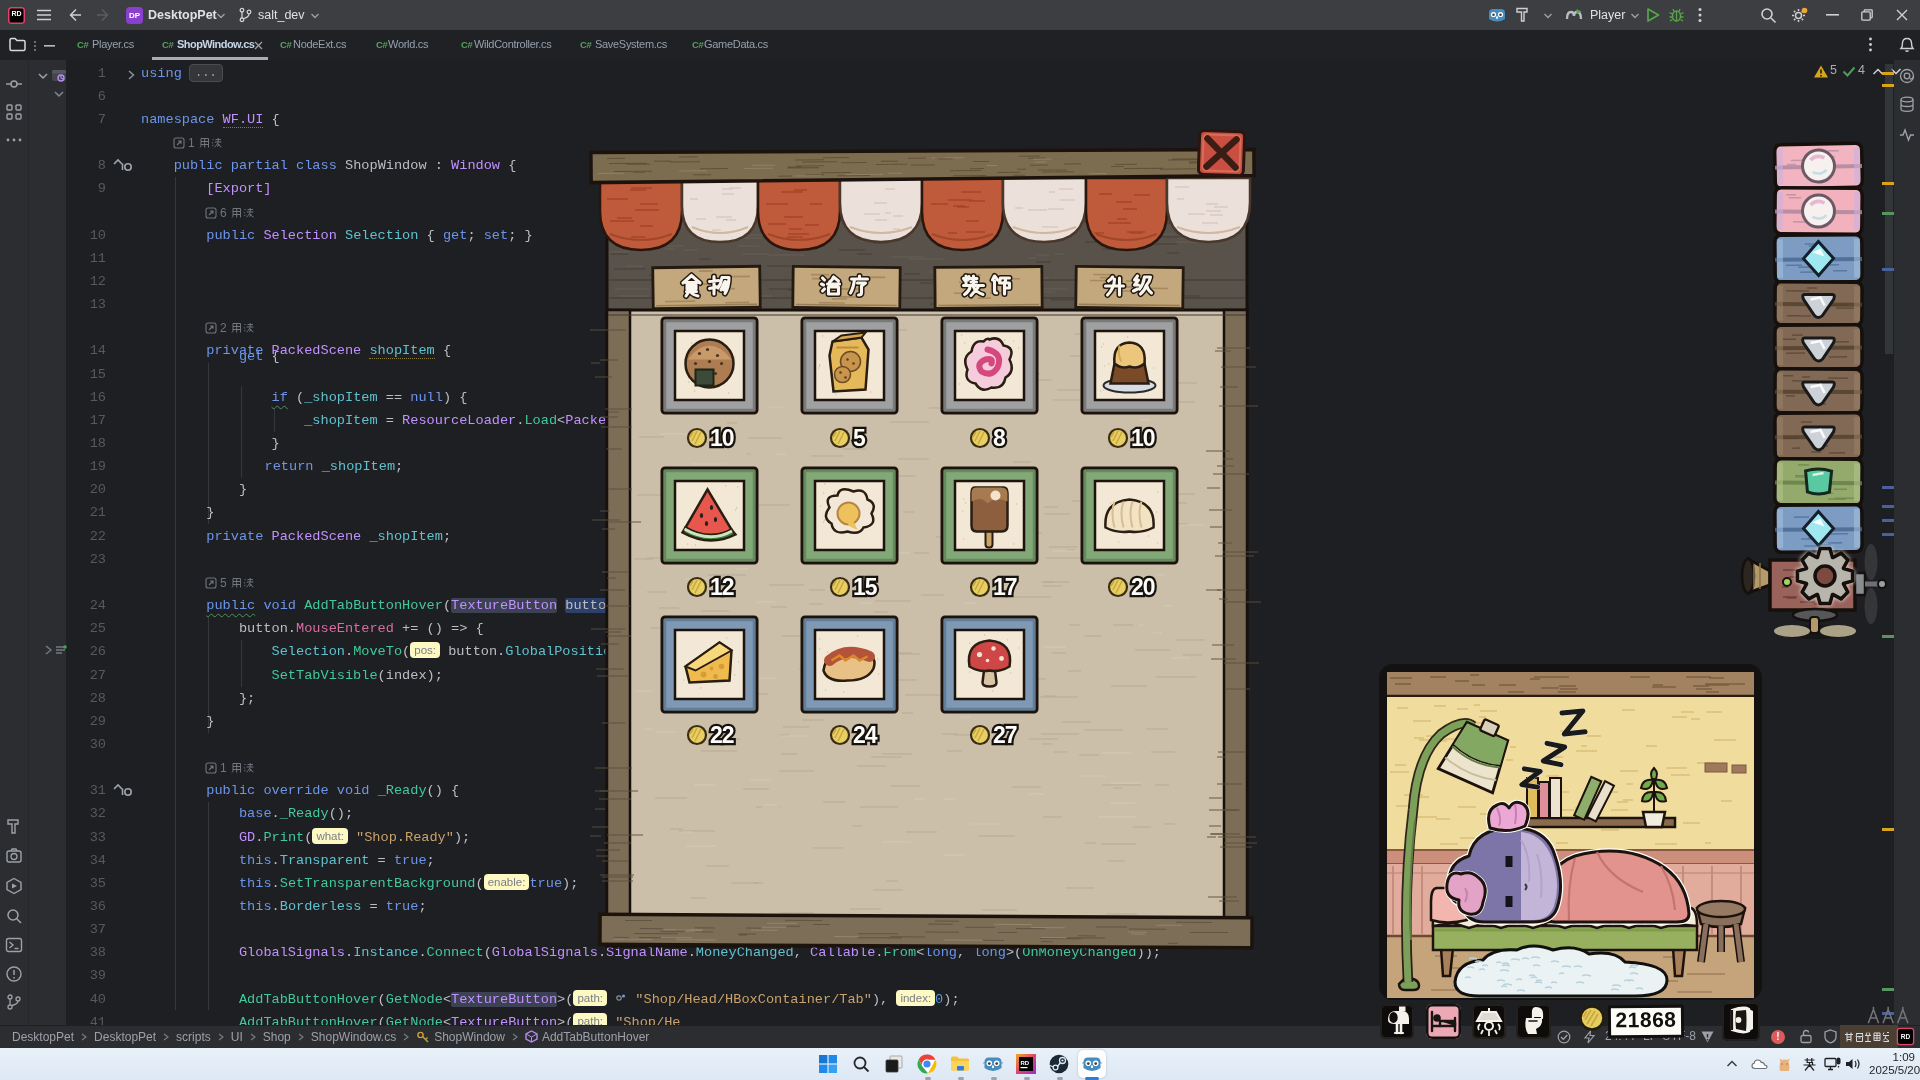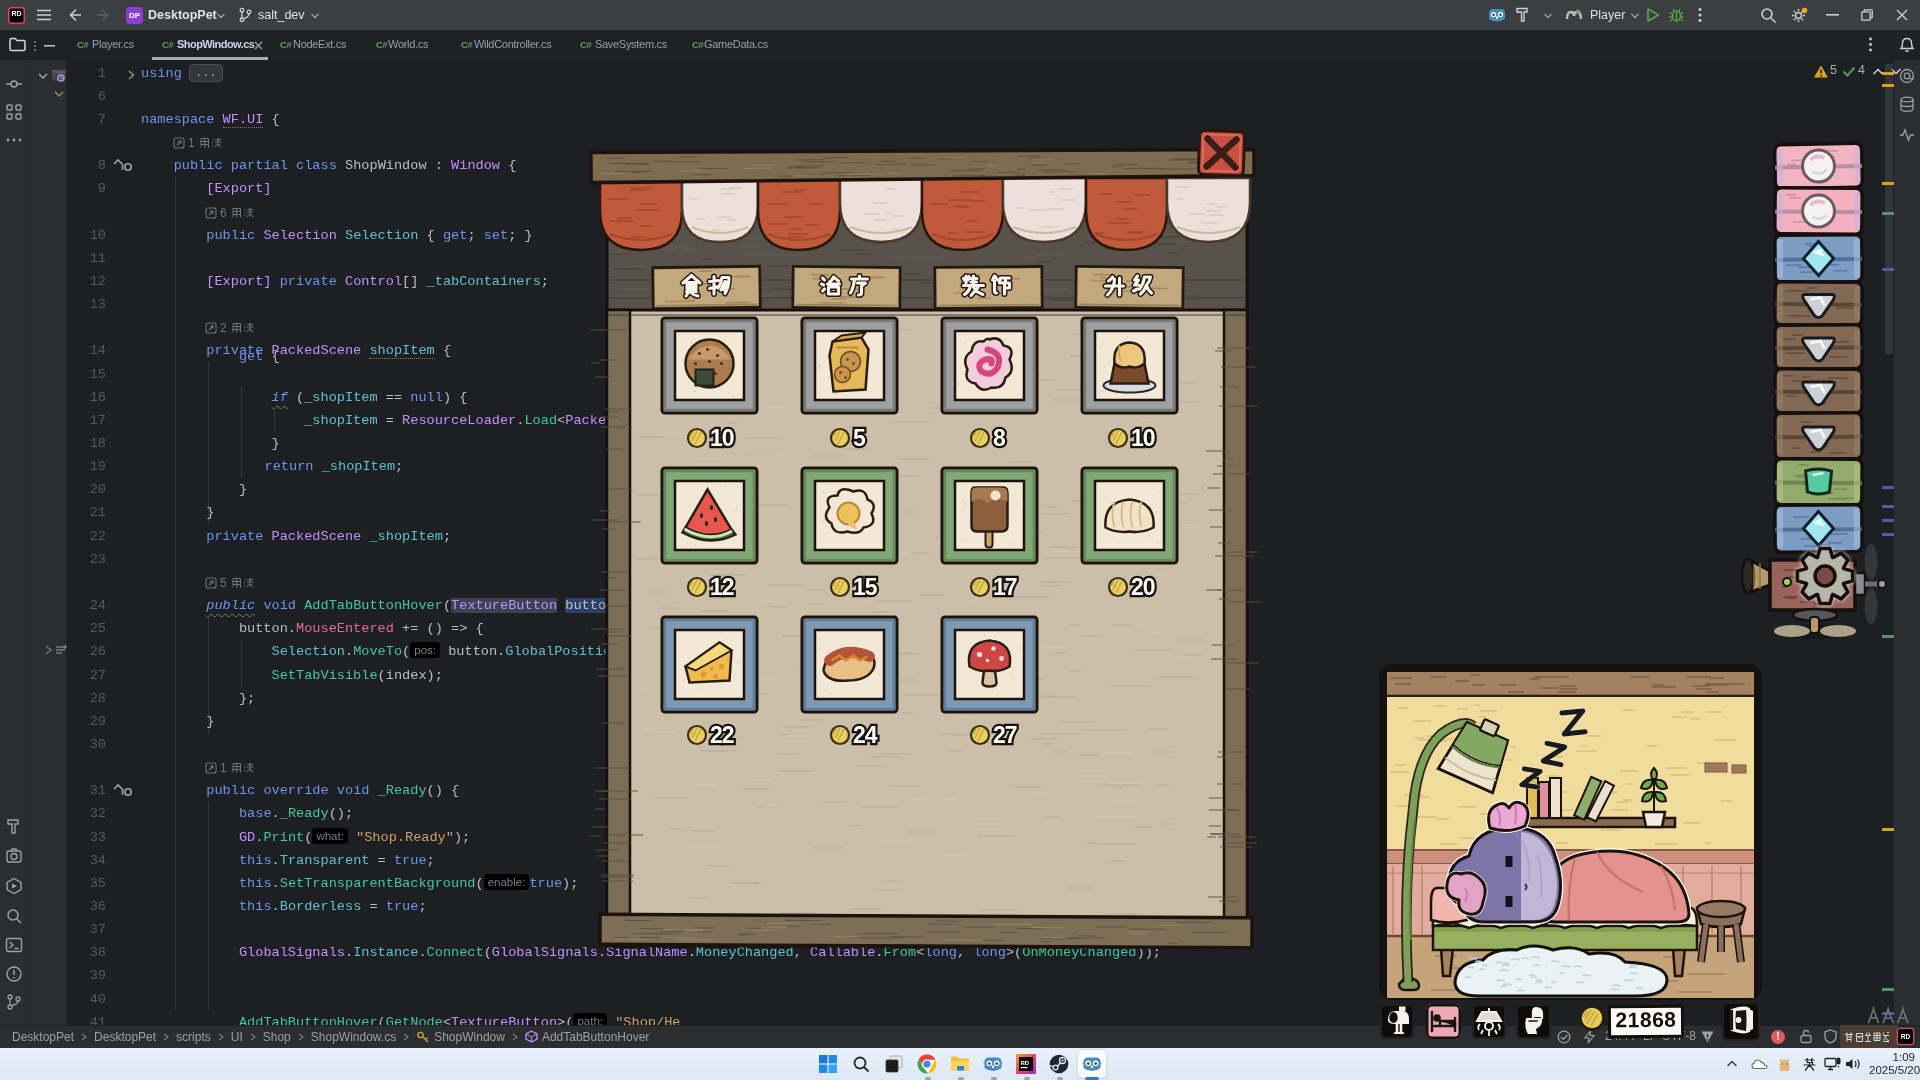--- a/index.html
+++ b/index.html
@@ -12,26 +12,26 @@
   #leftstripe-sep{left:28px;top:60px;width:1px;height:965px;background:#26282b;}
   #rightstripe{left:1894px;top:60px;width:26px;height:965px;background:#2b2d30;}
   #editor{left:66px;top:60px;width:1828px;height:965px;background:#1e1f22;}
   #statusbar{left:0;top:1025px;width:1920px;height:23px;background:#2b2d30;border-top:1px solid #1f2022;}
   #taskbar{left:0;top:1048px;width:1920px;height:32px;background:linear-gradient(180deg,#e9f1f9 0%,#dde8f4 100%);}
   
   .cl{position:absolute;white-space:pre;font-family:"Liberation Mono",monospace;font-size:13.6px;line-height:23px;height:23px;color:#bcbec4;}
   .ln{position:absolute;width:46px;text-align:right;font-family:"Liberation Mono",monospace;font-size:13.6px;line-height:23px;height:23px;color:#56595e;}
   .k{color:#6c95eb;} .t{color:#c191ff;} .m{color:#42c99a;} .p{color:#60c1ce;}
   .s{color:#c9a26d;} .e{color:#db6ba2;} .n{color:#5b9bd3;}
-  .hint{display:inline-block;background:#000000;color:#787d87;font-family:"Liberation Sans",sans-serif;font-size:11.5px;border-radius:4px;padding:0 4px;line-height:16px;vertical-align:1px;}
+  .hint{display:inline-block;background:#fef9c3;color:#787d87;font-family:"Liberation Sans",sans-serif;font-size:11.5px;border-radius:4px;padding:0 4px;line-height:16px;vertical-align:1px;}
   .inlay{position:absolute;height:20px;color:#70757e;font-size:12px;font-family:"Liberation Sans",sans-serif;line-height:20px;}
   .guide{position:absolute;width:1px;background:#35373b;}
   .hlbox{background:#3c4251;border-radius:2px;}
   .hlbox2{background:#2c4069;border-radius:2px;}
-  .sq-g{text-decoration:underline wavy #4e9160 1px;text-underline-offset:4px;text-decoration-skip-ink:none;font-style:italic;}
+  .sq-g{text-decoration:underline wavy #4e9160 1px;text-underline-offset:4px;text-decoration-skip-ink:none;}
   .fold{display:inline-block;background:#343639;border:1px solid #4a4c50;border-radius:4px;color:#9da0a6;padding:0 5px;line-height:16px;}
 </style>
 </head>
 <body>
 <div id="stage">
 
   <div class="abs" id="titlebar"></div>
   <div class="abs" id="tabbar"></div>
   <div class="abs" id="editor"></div>
   <div class="abs" id="leftpanel"></div>
@@ -297,21 +297,20 @@
           <g stroke="#70757e" stroke-width="1" fill="none">
             <path d="M2 1.5 H9.5 V10.5 M2 1.5 V8 Q2 10 1 10.5 M2 4.5 H9.5 M2 7.5 H9.5 M5.7 1.5 V10.5"></path>
             <path d="M13.5 2 L14.7 3.2 M12.8 5.3 L14 6.3 M13.2 8.8 L14.5 8.2 M16.5 2.6 H22 M19.2 1 V5 M15.7 5 H22.5 M19 5.5 Q18 8.5 15.5 10 M19 6.5 Q19.6 9 22.5 10 M20.3 7.3 L18.4 9.6"></path>
           </g>
         </svg></div>
 <div class="ln" style="left:60px;top:163.6px">10</div>
 <div class="cl" style="left:141px;top:163.6px">        <span class="k">public</span> <span class="t">Selection</span> <span class="p">Selection</span> { <span class="k">get</span>; <span class="k">set</span>; }</div>
 <div class="ln" style="left:60px;top:186.8px">11</div>
 <div class="cl" style="left:141px;top:186.8px"></div>
 <div class="ln" style="left:60px;top:209.89999999999998px">12</div>
-<div class="cl" style="left:141px;top:209.89999999999998px">        <span class="t">[Export]</span> <span class="k">private</span> <span class="t">Control</span>[] <span class="p">_tabContainers</span>;</div>
 <div class="ln" style="left:60px;top:233.10000000000002px">13</div>
 <div class="cl" style="left:141px;top:233.10000000000002px"></div>
 <div class="inlay" style="left:205px;top:258.2px"><svg width="12" height="12" viewBox="0 0 12 12" style="vertical-align:-2px;margin-right:3px">
           <rect x="1" y="1" width="10" height="10" rx="2" fill="none" stroke="#70757e" stroke-width="1.1"></rect>
           <path d="M4 8 L8 4 M5.2 4 H8 V6.8" stroke="#70757e" stroke-width="1.1" fill="none"></path>
         </svg>2 <svg width="23" height="12" viewBox="0 0 23 12" style="vertical-align:-2px;margin-left:1px">
           <g stroke="#70757e" stroke-width="1" fill="none">
             <path d="M2 1.5 H9.5 V10.5 M2 1.5 V8 Q2 10 1 10.5 M2 4.5 H9.5 M2 7.5 H9.5 M5.7 1.5 V10.5"></path>
             <path d="M13.5 2 L14.7 3.2 M12.8 5.3 L14 6.3 M13.2 8.8 L14.5 8.2 M16.5 2.6 H22 M19.2 1 V5 M15.7 5 H22.5 M19 5.5 Q18 8.5 15.5 10 M19 6.5 Q19.6 9 22.5 10 M20.3 7.3 L18.4 9.6"></path>
           </g>
@@ -380,20 +379,24 @@
 <div class="cl" style="left:141px;top:811.9px">            <span class="k">this</span>.<span class="m">SetTransparentBackground</span>(<span class="hint">enable:</span><span class="k">true</span>);</div>
 <div class="ln" style="left:60px;top:835.0px">36</div>
 <div class="cl" style="left:141px;top:835.0px">            <span class="k">this</span>.<span class="p">Borderless</span> = <span class="k">true</span>;</div>
 <div class="ln" style="left:60px;top:858.1px">37</div>
 <div class="cl" style="left:141px;top:858.1px"></div>
 <div class="ln" style="left:60px;top:881.3px">38</div>
 <div class="cl" style="left:141px;top:881.3px">            <span class="t">GlobalSignals</span>.<span class="p">Instance</span>.<span class="m">Connect</span>(<span class="t">GlobalSignals</span>.<span class="t">SignalName</span>.<span class="p">MoneyChanged</span>, <span class="t">Callable</span>.<span class="m">From</span>&lt;<span class="k">long</span>, <span class="k">long</span>&gt;(<span class="m">OnMoneyChanged</span>));</div>
 <div class="ln" style="left:60px;top:904.4px">39</div>
 <div class="cl" style="left:141px;top:904.4px"></div>
 <div class="ln" style="left:60px;top:927.6px">40</div>
+<div class="cl" style="left:141px;top:927.6px">            <span class="m">AddTabButtonHover</span>(<span class="m">GetNode</span>&lt;<span class="t hlbox">TextureButton</span>&gt;(<span class="hint">path:</span> <svg width="12" height="12" style="vertical-align:-1px" viewBox="0 0 12 12">
+          <circle cx="4" cy="6" r="2.2" fill="none" stroke="#8a9199" stroke-width="1.2"></circle>
+          <circle cx="8.5" cy="4" r="1.6" fill="#6a9bd8"></circle>
+        </svg> <span class="s">"Shop/Head/HBoxContainer/Tab"</span>), <span class="hint">index:</span><span class="n">0</span>);</div>
 <div class="ln" style="left:60px;top:950.8px">41</div>
 <div class="cl" style="left:141px;top:950.8px">            <span class="m">AddTabButtonHover</span>(<span class="m">GetNode</span>&lt;<span class="t">TextureButton</span>&gt;(<span class="hint">path:</span> <span class="s">"Shop/He</span></div>
 <div class="abs" style="left:112px;top:97.19999999999999px;width:26px;height:16px"><svg width="26" height="16" viewBox="0 0 26 16">
           <path d="M2 7 L6 3 L10 7" stroke="#9ea3ab" stroke-width="1.7" fill="none"></path>
           <circle cx="16" cy="10" r="3.2" fill="none" stroke="#9ea3ab" stroke-width="1.6"></circle>
           <path d="M10.5 6.5 V13" stroke="#9ea3ab" stroke-width="1.6"></path>
         </svg></div>
 <div class="abs" style="left:112px;top:722.2px;width:26px;height:16px"><svg width="26" height="16" viewBox="0 0 26 16">
           <path d="M2 7 L6 3 L10 7" stroke="#9ea3ab" stroke-width="1.7" fill="none"></path>
           <circle cx="16" cy="10" r="3.2" fill="none" stroke="#9ea3ab" stroke-width="1.6"></circle>

